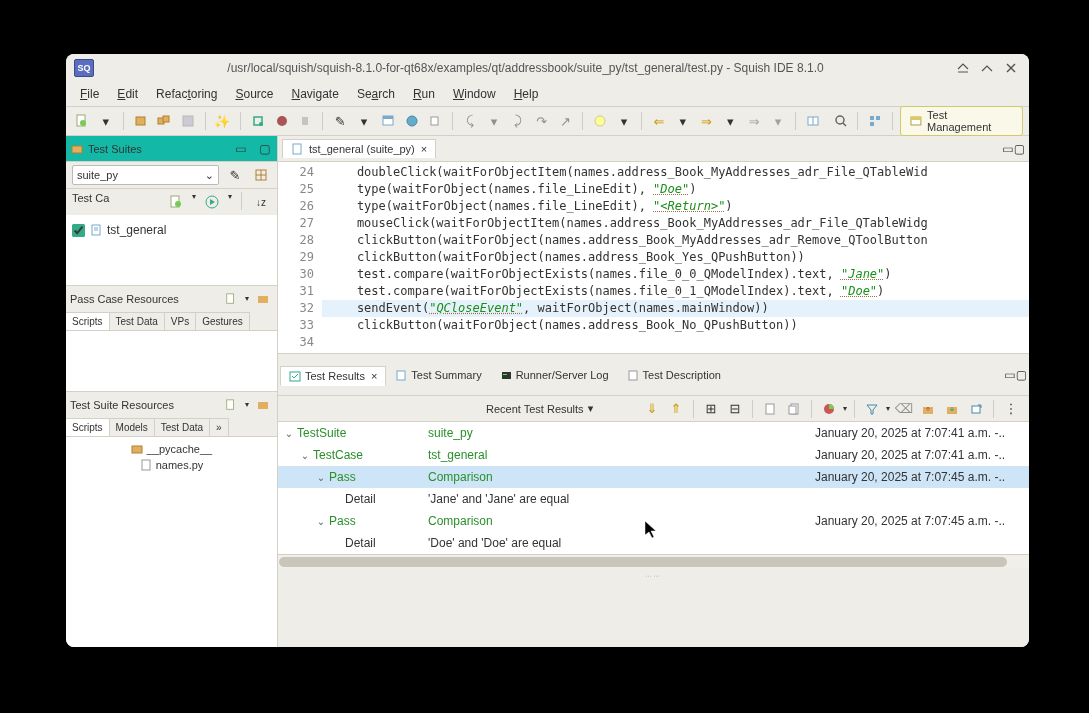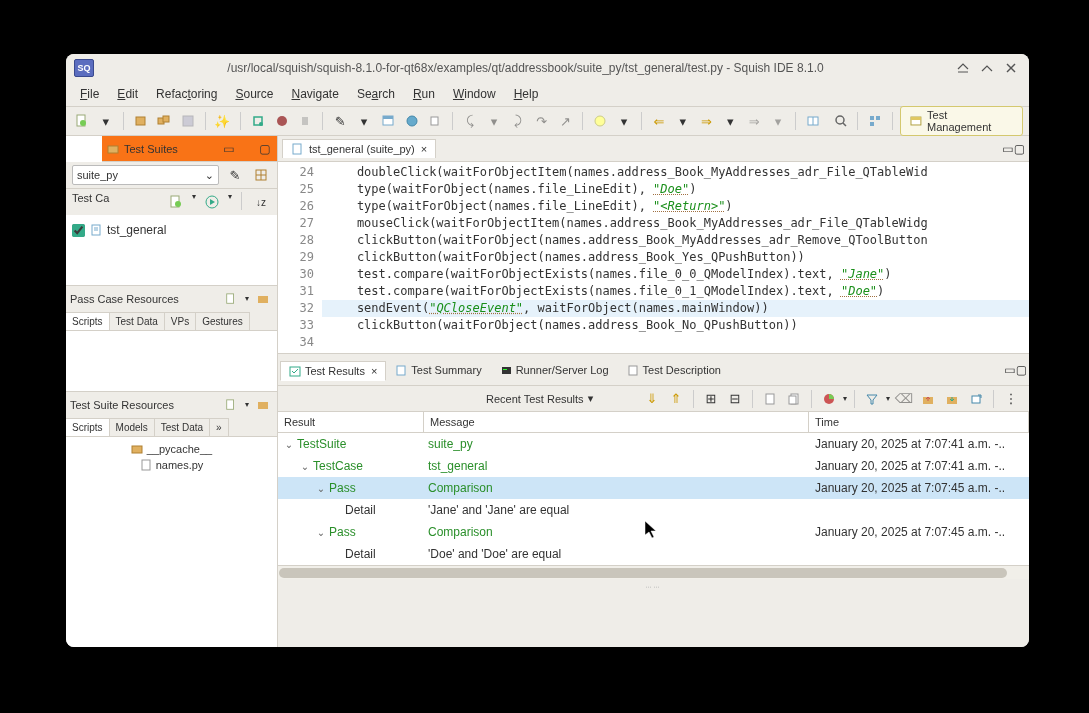--- a/index.html
+++ b/index.html
@@ -12,21 +12,21 @@
   .menubar { height: 24px; display: flex; align-items: center; padding: 0 6px; gap: 2px; }
   .menubar .item { padding: 2px 8px; cursor:pointer; border-radius:3px; }
   .menubar .item span.underline { text-decoration: underline; }
   .toolbar { height: 30px; border-top:1px solid #d4d0c8; border-bottom:1px solid #d4d0c8; display:flex; align-items:center; padding: 0 6px; gap:4px; background:#efede8; }
   .tb-btn { width:20px; height:20px; display:flex; align-items:center; justify-content:center; cursor:pointer; border-radius:2px; font-size:13px; }
   .tb-sep { width:1px; height:18px; background:#ccc; margin:0 3px; }
   .tb-spacer { flex:1; }
   .tb-test-mgmt { display:flex; align-items:center; gap:4px; padding:2px 8px; background:#faf8e8; border:1px solid #d4c86e; border-radius:3px; cursor:pointer; font-size:11px; }
   .body { flex:1; display:flex; min-height:0; }
   .sidebar { width:212px; display:flex; flex-direction:column; border-right:1px solid #d4d0c8; background:#fff; }
-  .view-header { height:26px; display:flex; align-items:center; background:#f97316; border-bottom:1px solid #d4d0c8; padding:0 4px; gap:20px;margin-left:36px; }
+  .view-header { height:26px; display:flex; align-items:center; background:#14b8a6; border-bottom:1px solid #d4d0c8; padding:0 4px; gap:8px; }
   .view-header .view-title { flex:1; display:flex; align-items:center; gap:4px; font-size:11px; color:#333; }
   .view-header .min-btn { width:16px; height:14px; cursor:pointer; display:flex; align-items:center; justify-content:center; }
   .thin-toolbar { height:26px; display:flex; align-items:center; padding:3px 6px; gap:6px; background:#efede8; }
   .suite-select { flex:1; height:20px; border:1px solid #bbb; border-radius:2px; padding:0 4px; font-size:11px; background:#fff; display:flex; align-items:center; justify-content:space-between; cursor:pointer; }
   .testcase-bar { display:flex; align-items:flex-start; padding:3px 6px; gap:6px; font-size:11px; border-top:1px solid #d4d0c8; background:#efede8; }
   .tree-area { padding:6px; min-height:70px; }
   .tree-item { display:flex; align-items:center; gap:4px; padding:2px 0; cursor:pointer; }
   .section-label { height:26px; display:flex; align-items:center; padding:0 4px; background:#efede8; border-top:1px solid #d4d0c8; font-size:11px; gap:4px; }
   .section-label .spacer { flex:1; }
   .tabs-small { display:flex; border-bottom:1px solid #d4d0c8; background:#efede8; padding-top:1px; }
@@ -37,21 +37,21 @@
   .main { flex:1; display:flex; flex-direction:column; min-width:0; }
   .editor-tabs { height:26px; display:flex; align-items:center; background:#efede8; border-bottom:1px solid #d4d0c8; padding:0 4px; }
   .editor-tab { display:flex; align-items:center; gap:6px; padding:3px 8px; background:#fff; border:1px solid #d4d0c8; border-bottom:none; font-size:11px; cursor:pointer; }
   .editor-pane { display:flex; background:#fff; border-bottom:1px solid #d4d0c8; font-family:monospace; font-size:12px; overflow:hidden; }
   .gutter { width:44px; background:#fff; color:#888; text-align:right; padding:2px 8px 2px 0; user-select:none; }
   .gutter div { height:17px; line-height:17px; }
   .code { flex:1; padding:2px 0; white-space:pre; overflow:hidden; }
   .code-line { height:17px; line-height:17px; padding:0 6px; }
   .code-line.active { background:#e6f2fb; }
   .str { color:#1a8f1a; font-style:italic; }
-  .results-tabs { height:32px; display:flex; align-items:center; background:#efede8; border-bottom:1px solid #d4d0c8; padding:0 2px; gap:0; }
+  .results-tabs { height:42px; display:flex; align-items:center; background:#efede8; border-bottom:1px solid #d4d0c8; padding:0 2px; gap:0; }
   .results-tabs .rtab { display:flex; align-items:center; gap:4px; padding:3px 8px; font-size:11px; cursor:pointer; border:1px solid transparent; }
   .results-tabs .rtab.active { background:#fff; border:1px solid #d4d0c8; border-bottom:1px solid #fff; position:relative; top:1px; }
   .results-toolbar { height:26px; display:flex; align-items:center; justify-content:flex-end; padding:0 8px; gap:4px; background:#efede8; border-bottom:1px solid #d4d0c8; }
   .results-toolbar .label { margin-right:auto; margin-left:200px; font-size:11px; display:flex; align-items:center; gap:4px; cursor:pointer; }
   .results-table { display:flex; flex-direction:column; background:#fff; flex:1; }
   .results-header { display:flex; border-bottom:1px solid #d4d0c8; background:#fff; }
   .results-header .hcol { padding:4px 6px; font-size:11px; color:#333; border-right:1px solid #d4d0c8; }
   .hcol.result { width:146px; }
   .hcol.message { flex:1; }
   .hcol.time { width:220px; }
@@ -462,25 +462,20 @@
             <svg width="12" height="12">
               <rect x="2" y="3" width="8" height="7" fill="#fff" stroke="#48a"></rect>
               <path d="M8 2 L11 2 L11 5" stroke="#48a" fill="none"></path>
             </svg>
           </div>
         <div class="tb-sep"></div>
         <div class="tb-btn">⋮</div>
       </div>
 
       <div class="results-table">
-        <div class="results-header">
-          <div class="hcol result">Result</div>
-          <div class="hcol message">Message</div>
-          <div class="hcol time">Time</div>
-        </div>
         <div id="results-body">
             <div class="result-row">
               <div class="rcell result" style="padding-left: 6px;">
                 <span class="chevron">⌄</span>
                 <span class="pass-green">TestSuite</span>
               </div>
               <div class="rcell message pass-green">suite_py</div>
               <div class="rcell time">January 20, 2025 at 7:07:41 a.m. -..</div>
             </div>
             <div class="result-row">

